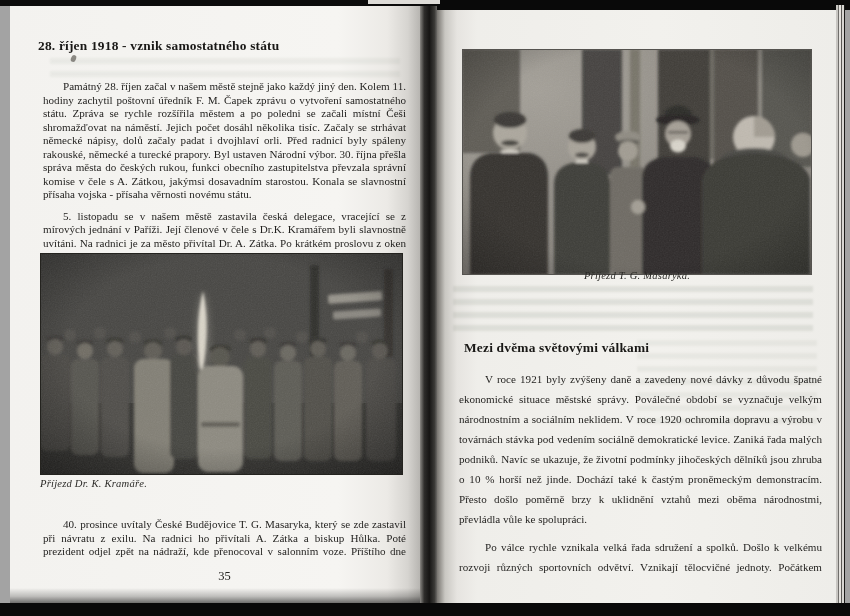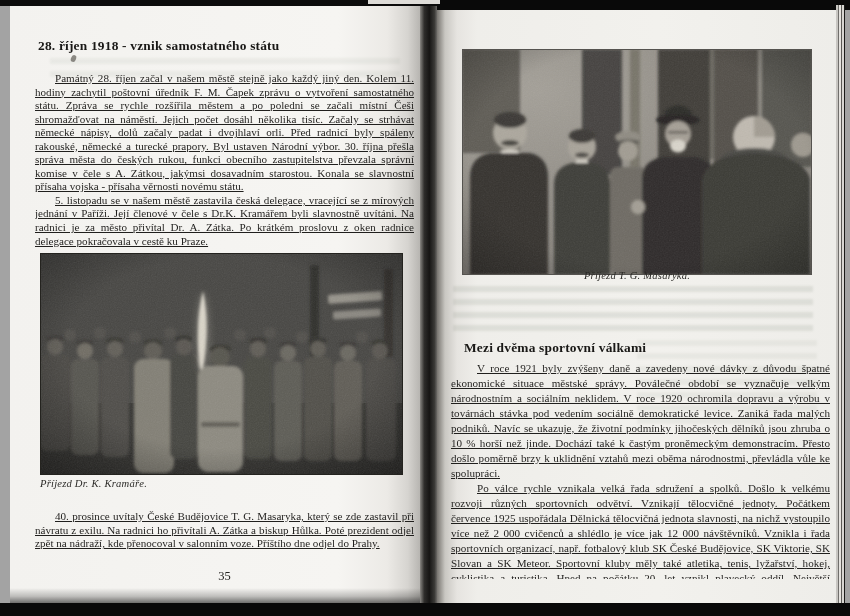--- a/index.html
+++ b/index.html
@@ -21,35 +21,35 @@
   .page-stack{position:absolute;left:836px;top:5px;width:9px;height:605px;
     background:linear-gradient(to right,#c8c6c2 0,#c8c6c2 2px,#706e6b 2px,#706e6b 3px,#e5e3df 3px,#e5e3df 5px,#5a5855 5px,#5a5855 6px,#d8d6d2 6px,#d8d6d2 8px,#1a1a18 8px,#1a1a18 9px);}
   
   .page-left{position:absolute;left:10px;top:6px;width:410px;height:597px;
     background:linear-gradient(to right,#f3f2ef 0%,#f6f5f2 80%,#eceae6 92%,#d6d4d0 97%,#b7b5b1 100%);}
   .page-right{position:absolute;left:437px;top:10px;width:401px;height:593px;
     background:linear-gradient(to right,#77746f 0%,#c9c7c2 2%,#e6e4e0 5%,#efeeea 10%,#f2f1ed 55%,#eeede9 100%);}
   
   .heading{position:absolute;font-weight:bold;font-size:13.4px;letter-spacing:.2px;color:#191816;}
   .body-text{position:absolute;font-size:11.1px;line-height:13.55px;text-align:justify;overflow:hidden;color:#201f1d;}
-  .body-text p{margin:0;text-indent:20px;text-decoration:underline;}
+  .body-text p{margin:8px;text-indent:20px;}
   .caption{position:absolute;font-style:italic;font-size:10.6px;color:#2b2a27;letter-spacing:.2px;}
   .pagenum{position:absolute;font-size:12.5px;text-align:center;color:#23221f;}
   
   .lp-heading{left:28px;top:32px;}
   .lp-body{left:25px;top:66px;width:379px;height:180px;}
   .lp-photo{position:absolute;left:30px;top:247px;width:363px;height:222px;}
   .lp-caption{left:30px;top:472px;}
   .lp-close{left:25px;top:504px;width:379px;height:48px;}
   .lp-num{left:25px;top:563px;width:379px;}
   
   .rp-photo{position:absolute;left:25px;top:39px;width:350px;height:226px;}
   .rp-caption{left:25px;top:260px;width:350px;text-align:center;font-style:italic;}
   .rp-heading{left:27px;top:330px;}
-  .rp-body{left:14px;top:351px;width:379px;height:218px;line-height:15px;}
+  .rp-body{left:14px;top:351px;width:379px;height:218px;line-height:20px;}
   .rp-body p{text-indent:26px;}
   .rp-num{left:14px;top:570px;width:379px;}
   
   .bleed{position:absolute;background:repeating-linear-gradient(to bottom,rgba(96,112,92,0.12) 0px,rgba(96,112,92,0.12) 6px,rgba(0,0,0,0) 6px,rgba(0,0,0,0) 13px);filter:blur(1.2px);pointer-events:none;}
   .bleed-rp-1{left:16px;top:276px;width:360px;height:52px;}
   .bleed-rp-2{left:200px;top:330px;width:180px;height:90px;opacity:.55;}
   .bleed-lp-1{left:40px;top:52px;width:350px;height:22px;opacity:.6;}
   .speck{position:absolute;left:61px;top:49px;width:5px;height:7px;background:#55524c;border-radius:60% 40% 50% 50%;transform:rotate(20deg);opacity:.65;}
   svg{display:block;}
 </style>
@@ -260,21 +260,21 @@
         <rect width="350" height="226" filter="url(#p2grain)" opacity="0.11"></rect>
         <rect x="0.5" y="0.5" width="349" height="225" fill="none" stroke="#55534f" stroke-width="1"></rect>
       </svg>
     </div>
 
     <div class="caption rp-caption">Příjezd T. G. Masaryka.</div>
 
     <div class="bleed bleed-rp-1"></div>
     <div class="bleed bleed-rp-2"></div>
 
-    <div class="heading rp-heading">Mezi dvěma sportovní válkami</div>
+    <div class="heading rp-heading">Mezi dvěma světovými válkami</div>
 
     <div class="body-text rp-body">
       <p>V roce 1921 byly zvýšeny daně a zavedeny nové dávky z důvodu špatné ekonomické situace městské správy. Poválečné období se vyznačuje velkým národnostním a sociálním neklidem. V roce 1920 ochromila dopravu a výrobu v továrnách stávka pod vedením sociálně demokratické levice. Zaniká řada malých podniků. Navíc se ukazuje, že životní podmínky jihočeských dělníků jsou zhruba o 10 % horší než jinde. Dochází také k častým proněmeckým demonstracím. Přesto došlo poměrně brzy k uklidnění vztahů mezi oběma národnostmi, převládla vůle ke spolupráci.</p>
       <p>Po válce rychle vznikala velká řada sdružení a spolků. Došlo k velkému rozvoji různých sportovních odvětví. Vznikají tělocvičné jednoty. Počátkem července 1925 uspořádala Dělnická tělocvičná jednota slavnosti, na nichž vystoupilo více než 2 000 cvičenců a shlédlo je více jak 12 000 návštěvníků. Vznikla i řada sportovních organizací, např. fotbalový klub SK České Budějovice, SK Viktorie, SK Slovan a SK Meteor. Sportovní kluby měly také atletika, tenis, lyžařství, hokej, cyklistika a turistika. Hned na počátku 20. let vznikl plavecký oddíl. Největší sportovní organizací však nadále zůstává Sokol, který vyvíjel bohatou činnost. Vlastnil plovárnu, která</p>
     </div>
 
   </div>
 
   <div class="gutter"></div>
   <div class="edge-top"></div>

